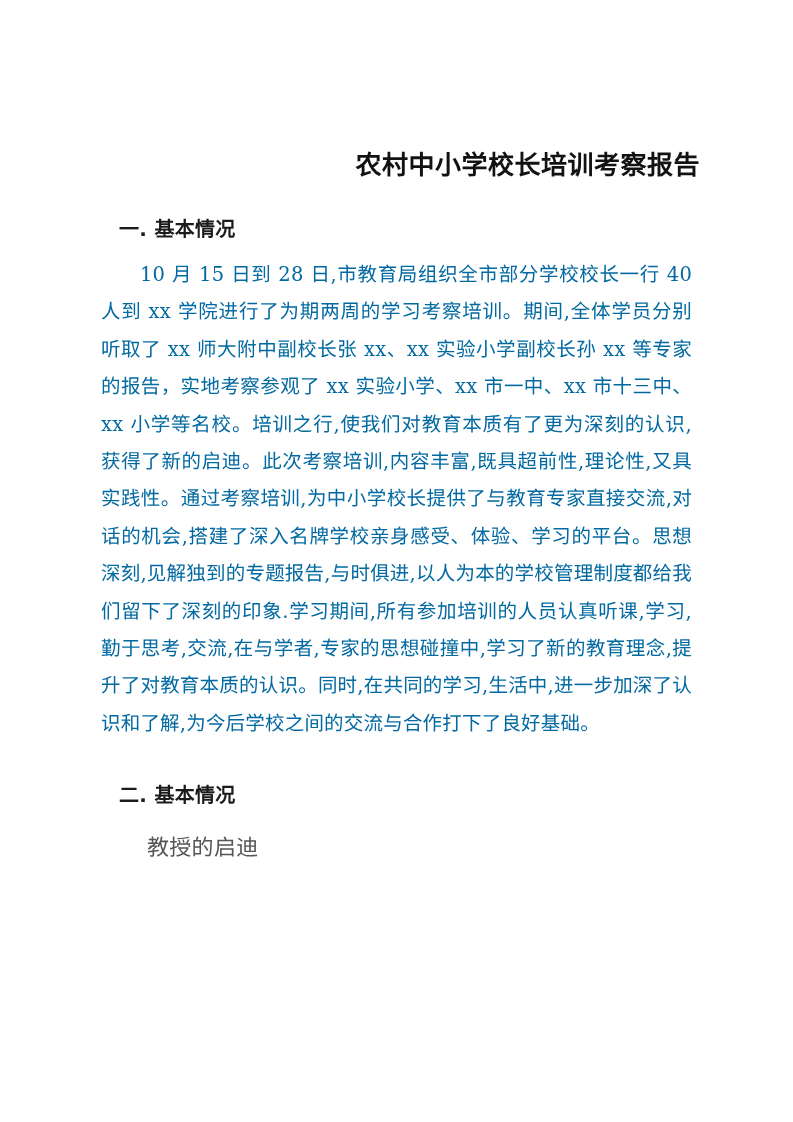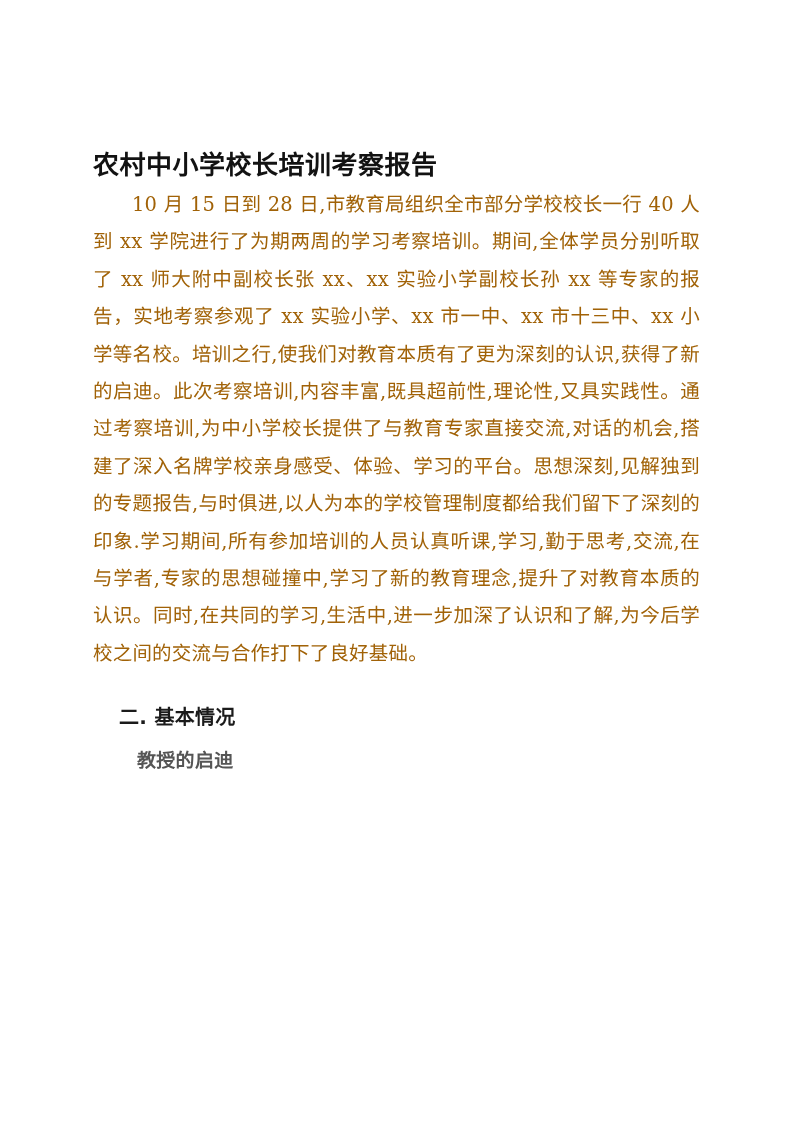--- a/index.html
+++ b/index.html
@@ -25,70 +25,71 @@
     background: #ffffff;
     box-sizing: border-box;
     padding: 0 93px;
   }
   .doc-title {
     margin: 0;
     padding-top: 146px;
     font-size: 26px;
     line-height: 38px;
     font-weight: bold;
-    text-align: left;
+    text-align: right;
     letter-spacing: 0.5px;
     color: #121212;
     font-family: "DejaVu Sans", "Liberation Sans", sans-serif;
   }
   .section-heading {
     margin: 0;
     padding-top: 28px;
     padding-left: 26px;
     font-size: 20px;
     line-height: 34px;
     font-weight: bold;
     color: #1b1b1b;
     letter-spacing: 0.3px;
     font-family: "DejaVu Sans", "Liberation Sans", sans-serif;
   }
   .sub-heading {
-    margin: 4px;
+    margin: 14px;
     padding-top: 6px;
     padding-left: 40px;
-    font-size: 19px;
+    font-size: 22px;
     line-height: 32px;
-    font-weight: bold;
+    font-weight: normal;
     color: #555555;
     letter-spacing: 0.3px;
   }
   .body-par {
-    margin: 0;
+    margin: 8px;
     padding-top: 2px;
     font-size: 19.5px;
     line-height: 37.4px;
     text-align: justify;
     text-align-last: left;
     text-justify: inter-ideograph;
     text-indent: 2em;
-    color: #a16207;
+    color: #0369a1;
     letter-spacing: 0.2px;
     word-break: break-all;
   }
   .body-par.tight {
     padding-top: 0;
   }
 </style>
 </head>
 <body>
 
 <div class="page">
 
   <h1 class="doc-title">农村中小学校长培训考察报告</h1>
 
+  <h2 class="section-heading">一. 基本情况</h2>
 
   <p class="body-par">10 月 15 日到 28 日,市教育局组织全市部分学校校长一行 40 人到 xx 学院进行了为期两周的学习考察培训。期间,全体学员分别听取了 xx 师大附中副校长张 xx、xx 实验小学副校长孙 xx 等专家的报告，实地考察参观了 xx 实验小学、xx 市一中、xx 市十三中、xx 小学等名校。培训之行,使我们对教育本质有了更为深刻的认识,获得了新的启迪。此次考察培训,内容丰富,既具超前性,理论性,又具实践性。通过考察培训,为中小学校长提供了与教育专家直接交流,对话的机会,搭建了深入名牌学校亲身感受、体验、学习的平台。思想深刻,见解独到的专题报告,与时俱进,以人为本的学校管理制度都给我们留下了深刻的印象.学习期间,所有参加培训的人员认真听课,学习,勤于思考,交流,在与学者,专家的思想碰撞中,学习了新的教育理念,提升了对教育本质的认识。同时,在共同的学习,生活中,进一步加深了认识和了解,为今后学校之间的交流与合作打下了良好基础。</p>
 
   <h2 class="section-heading">二. 基本情况</h2>
 
   <h3 class="sub-heading">教授的启迪</h3>
 
 
 </div>
 

